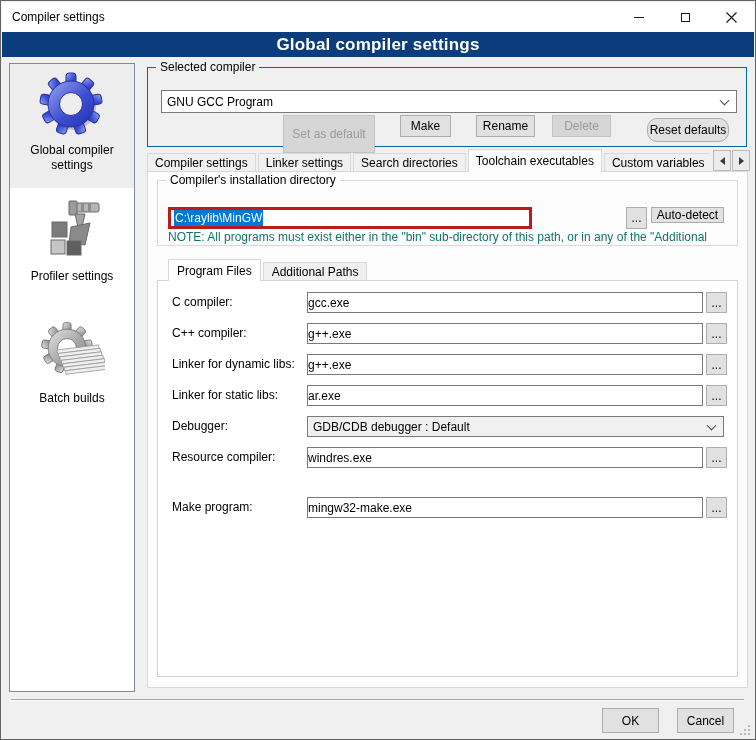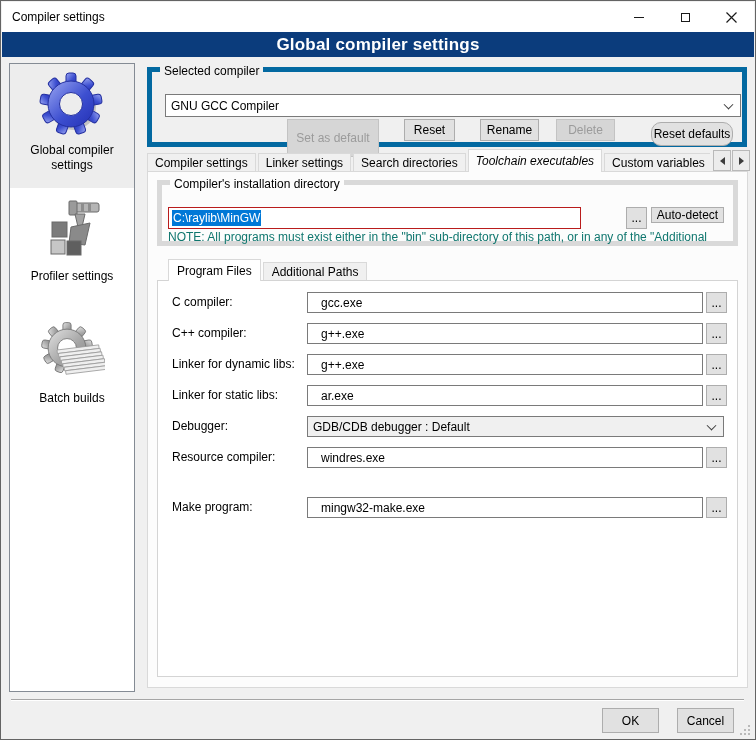--- a/index.html
+++ b/index.html
@@ -25,60 +25,60 @@
   
   .sidebar { position:absolute; left:8px; top:62px; width:126px; height:629px;
              background:#fff; border:1px solid #848b94; overflow:hidden; }
   .side-item { width:100%; text-align:center; padding-top:8px; cursor:default; }
   .side-item.selected { background:#ededed; height:124px; }
   .side-item .icn { display:block; margin:0 auto; }
   .side-label { display:block; margin-top:5px; line-height:15px; }
   .side-item-batch { margin-top:28px; }
 
   
-  .groupbox { position:absolute; border:5px solid #0369a1; }
+  .groupbox { position:absolute; border:1px solid #0369a1; }
   .legend { position:absolute; top:-8px; left:8px; padding:0 4px; line-height:14px; }
   .legend-gray { background:#f0f0f0; }
   .legend-white { background:#fcfcfc; }
 
   
   .btn { position:absolute; background:#e1e1e1; border:1px solid #adadad;
          display:flex; align-items:center; justify-content:center; font-size:12px; }
   .btn.disabled { background:#d6d6d6; border-color:#c3c3c3; color:#9b9b9b; }
   .combo { position:absolute; background:#fff; border:1px solid #7a7a7a;
            display:flex; align-items:center; padding:0 22px 0 5px; }
   .combo.gray { background:#f0f0f0; }
   .chev { position:absolute; right:8px; top:50%; width:7px; height:7px;
           border-right:1.3px solid #3c3c3c; border-bottom:1.3px solid #3c3c3c;
           transform:translateY(-70%) rotate(45deg); }
   .txt { position:absolute; background:#fff; border:1px solid #7a7a7a; font-size:12px;
-         font-family:"Liberation Sans", sans-serif; padding:0 13px; }
+         font-family:"Liberation Sans", sans-serif; padding:0 0; }
 
   
   .tabstrip { position:absolute; left:146px; top:148px; width:563px; height:23px;
               display:flex; align-items:flex-end; overflow:hidden; }
   .tab { height:19px; background:#f0f0f0; border:1px solid #d9d9d9; border-bottom:none;
          display:flex; align-items:center; padding:0 7px; margin-right:2px;
          white-space:nowrap; z-index:1; }
-  .tab.active { height:23px; background:#fcfcfc; z-index:3;font-style:italic; }
+  .tab.active { height:23px; background:#fcfcfc; z-index:3; }
   .tab-arrow { position:absolute; top:149px; width:18px; height:21px; background:#ececec;
                border:1px solid #b9b9b9; display:flex; align-items:center; justify-content:center; }
   .tri-l { width:0; height:0; border:4px solid transparent; border-left:none; border-right:5px solid #3c3c3c; }
   .tri-r { width:0; height:0; border:4px solid transparent; border-right:none; border-left:5px solid #3c3c3c; }
 
   
   .tabpage { position:absolute; left:146px; top:170px; width:601px; height:517px;
              background:#fcfcfc; border:1px solid #d9d9d9; z-index:2; }
 
   .note { position:absolute; left:20px; top:58px; width:560px; white-space:nowrap;
           overflow:hidden; color:#0f766e; }
 
   
-  .pathbox { position:absolute; left:20px; top:35px; width:413px; height:22px;
-             background:#fff; border:1px solid #b91c1c; display:flex; align-items:center; padding:0 3px; }
+  .pathbox { position:absolute; left:20px; top:35px; width:364px; height:22px;
+             background:#fff; border:3px solid #b91c1c; display:flex; align-items:center; padding:0 3px; }
   .pathbox .sel { background:#0078d7; color:#fff; padding:1px 1px; }
 
   
   .subtabstrip { position:absolute; left:20px; top:87px; height:22px; display:flex; align-items:flex-end; }
   .subtab { height:19px; background:#f0f0f0; border:1px solid #d9d9d9; border-bottom:none;
             display:flex; align-items:center; padding:0 8px; margin-right:2px; z-index:1; }
   .subtab.active { height:22px; background:#fff; z-index:3; }
 
   .innerpanel { position:absolute; left:9px; top:108px; width:581px; height:397px;
                 background:#fff; border:1px solid #d4d4d4; z-index:2; }
@@ -203,28 +203,28 @@
           <rect x="6" y="21.6" width="42" height="3.6"></rect>
         </g>
       </svg>
       <span class="side-label">Batch builds</span>
     </div>
   </div>
 
   <div class="groupbox" style="left:146px; top:66px; width:600px; height:80px;">
     <span class="legend legend-gray">Selected compiler</span>
     <div class="combo" style="left:13px; top:22px; width:576px; height:23px;">
-      <span>GNU GCC Compiler</span>
+      <span>GNU GCC Program</span>
       <span class="chev"></span>
     </div>
     <div class="btn disabled" style="left:135px; top:47px; width:92px; height:38px;">
         <span>Set as default</span>
       </div>
     <div class="btn" style="left:252px; top:47px; width:51px; height:22px;">
-        <span>Reset</span>
+        <span>Make</span>
       </div>
     <div class="btn" style="left:328px; top:47px; width:59px; height:22px;">
         <span>Rename</span>
       </div>
     <div class="btn disabled" style="left:404px; top:47px; width:59px; height:22px;">
         <span>Delete</span>
       </div>
     <div class="btn" style="left:499px; top:50px; width:82px; height:24px;border-radius:10px;">
         <span>Reset defaults</span>
       </div>

